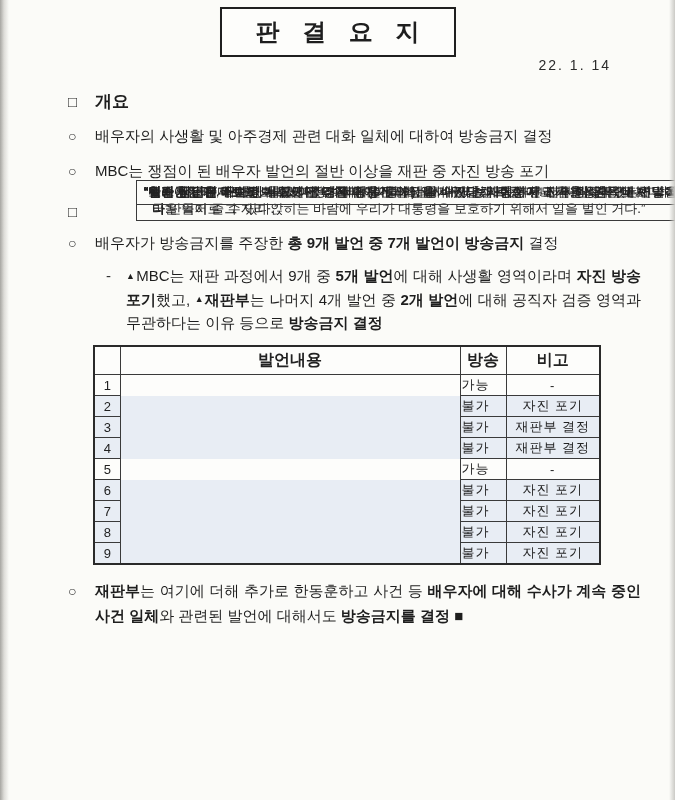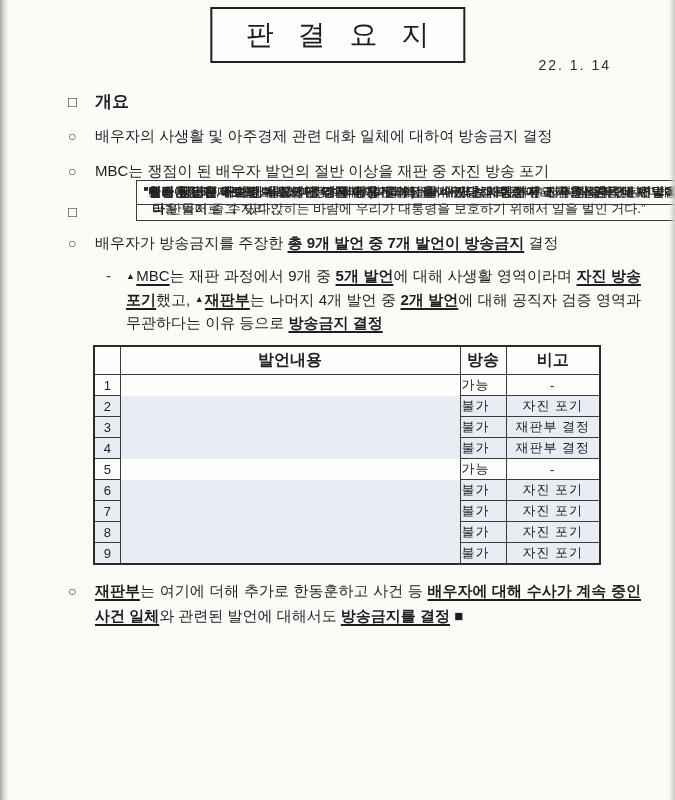--- a/index.html
+++ b/index.html
@@ -11,39 +11,39 @@
   .page::before{content:"";position:absolute;left:0;top:0;bottom:0;width:9px;
     background:linear-gradient(to right,#a7a6a2,#dddcd8 45%,rgba(221,220,216,0));}
   .page::after{content:"";position:absolute;right:0;top:0;bottom:0;width:6px;
     background:linear-gradient(to left,#cbcac6,rgba(201,200,196,0));}
 
   .title-box{
     position:absolute;top:7px;left:50%;transform:translateX(-50%);
     border:2px solid #1f1f1f;background:#fdfdfb;
     padding:7px 26px 7px 34px;
   }
-  .title-box .ttl{font-size:28px;font-weight:normal;letter-spacing:8px;white-space:nowrap;}
+  .title-box .ttl{font-size:24px;font-weight:bold;letter-spacing:8px;white-space:nowrap;}
   .date{position:absolute;top:57px;right:64px;font-size:14px;letter-spacing:2px;color:#2a2a2a;}
 
   .content{position:absolute;left:68px;top:90px;width:573px;}
 
   .sec-head{display:flex;align-items:baseline;font-size:17px;font-weight:bold;margin-top:0;}
   .sec-head .marker{width:27px;font-size:15px;font-weight:normal;}
   .sec-head.second{margin-top:20px;}
 
   .bullet{display:flex;align-items:baseline;margin-top:11px;font-size:15px;line-height:24px;}
   .bullet .marker{width:27px;flex:0 0 27px;font-size:14px;color:#333;}
   .bullet .btext{flex:1;text-align:justify;}
 
   .subline{display:flex;align-items:baseline;margin-top:9px;margin-left:38px;font-size:15px;line-height:23px;}
   .subline .dash{width:20px;flex:0 0 20px;color:#333;}
   .subline .btext{flex:1;text-align:justify;}
 
   .sb{font-weight:bold;}
-  .su{text-decoration:underline;text-underline-offset:2.5px;text-decoration-thickness:1.5px;}
+  .su{text-underline-offset:2.5px;text-decoration-thickness:1.5px;}
   .ssm{font-size:9px;vertical-align:2.5px;padding-right:1px;}
 
   table.stmt{
     border-collapse:collapse;margin-top:11px;margin-left:25px;
     width:506px;table-layout:fixed;background:#fdfdfb;
     border:2px solid #2a2a2a;font-size:13px;color:#222;
   }
   table.stmt th,table.stmt td{border:1px solid #3a3a3a;vertical-align:middle;}
   table.stmt th{font-size:16px;font-weight:bold;height:25px;background:#fdfdfb;margin-top:44px;}
   th.diag{

